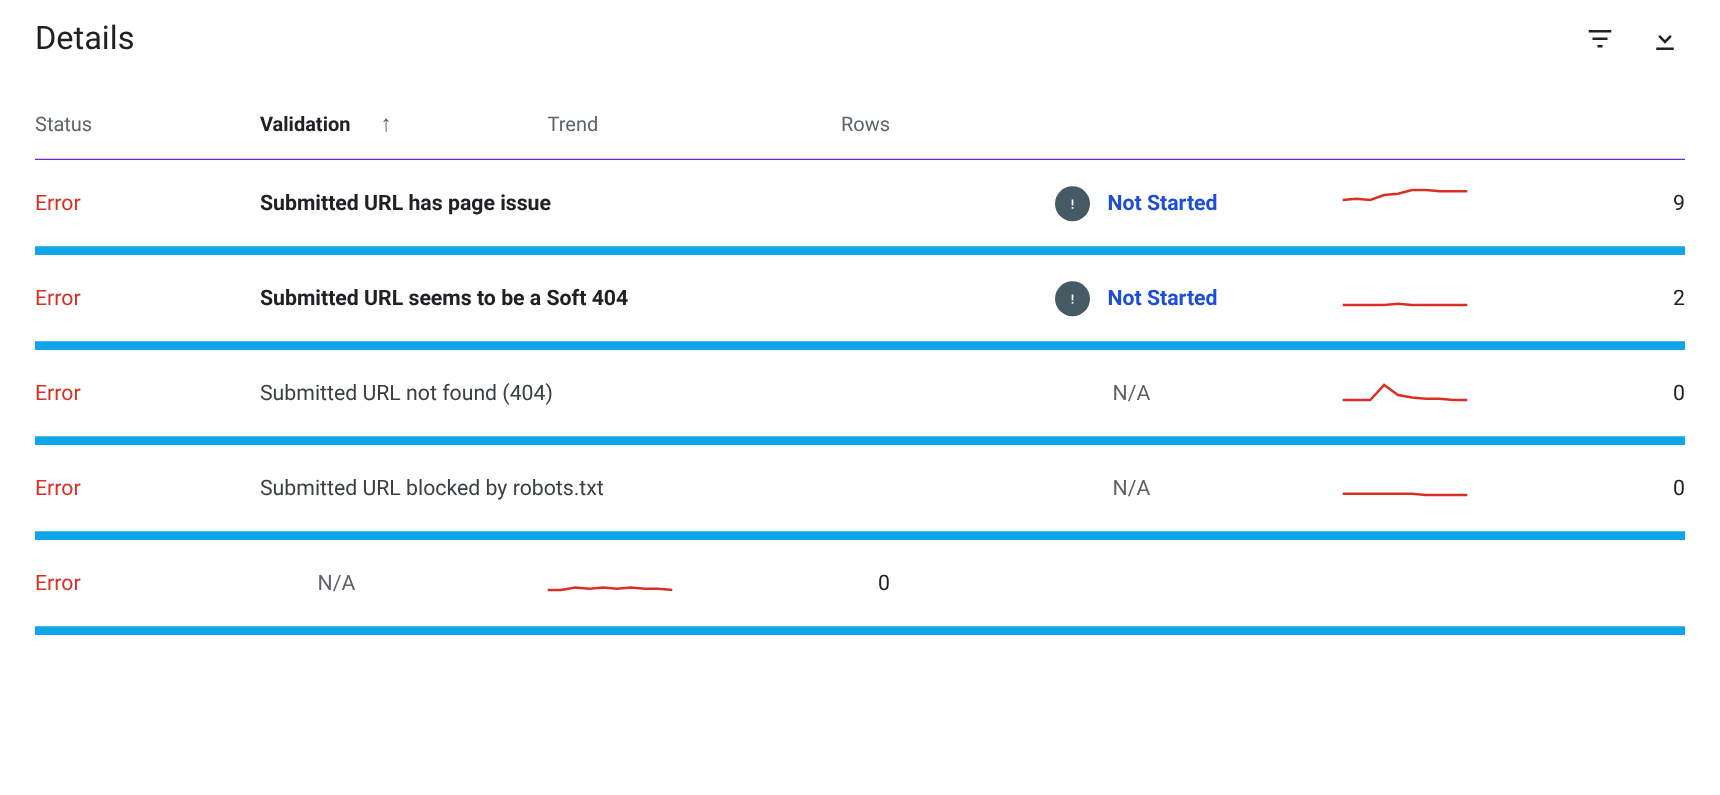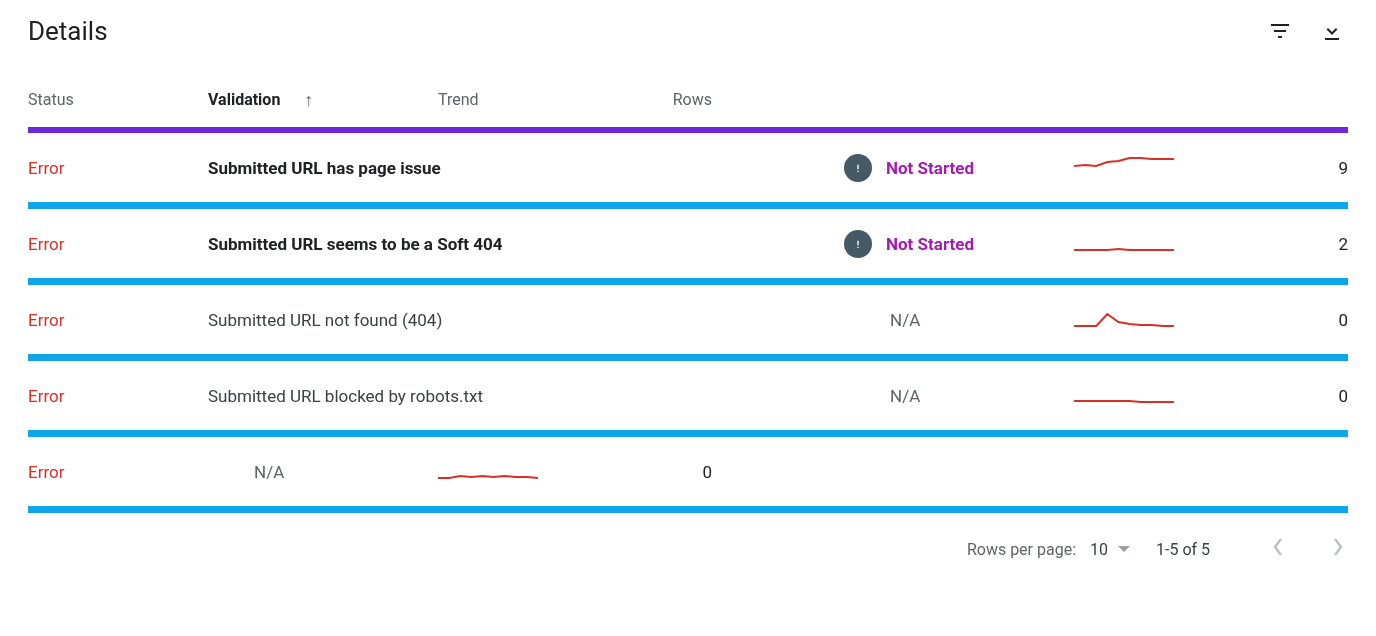--- a/index.html
+++ b/index.html
@@ -47,21 +47,21 @@
       fill: currentColor;
     }
 
     .table {
       width: 100%;
     }
     .thead {
       display: flex;
       align-items: center;
       padding: 24px 0 18px 0;
-      border-bottom: 6px solid #6d28d9;
+      border-bottom: 1px solid #6d28d9;
       color: #5f6368;
       font-size: 16px;
     }
     .col-status { width: 180px; }
     .col-type   { flex: 1; }
     .col-valid  { width: 230px; display:flex; align-items:center; gap:24px;}
     .col-trend  { width: 210px; }
     .col-pages  { width: 64px; text-align: right; }
 
     .sort-active {
@@ -92,21 +92,21 @@
     }
     .type-normal {
       color: #3c4043;
       font-weight: 400;
     }
 
     .valid-cell {
       display: flex;
       align-items: center;
       gap: 14px;
-      color: #a21caf;
+      color: #1d4ed8;
       font-weight: 700;
       text-align: right;
     }
     .valid-na {
       color: #5f6368;
       font-weight: 400;
       padding-left: 46px;
     }
     .valid-badge {
       width: 28px;
@@ -275,35 +275,13 @@
             <span class="valid-na">N/A</span>
           </div>
           <div class="col-trend trend-cell"><svg viewBox="0 0 100 24">
               <polyline points="0.0,20 11.1,20 22.2,18 33.3,19 44.4,18 55.6,19 66.7,18 77.8,19 88.9,19 100.0,20"></polyline>
             </svg></div>
           <div class="col-pages pages-cell">0</div>
         </div>
       </div>
   </div>
 
-  <div class="footer">
-    <div class="rpp">
-      <span>Rows per page:</span>
-      <span class="rpp-value">
-        <span>10</span>
-        <span class="dropdown-tri"></span>
-      </span>
-    </div>
-    <div class="page-count">1-5 of 5</div>
-    <div class="nav-btns">
-      <div class="nav-btn">
-        <svg viewBox="0 0 12 20">
-            <polyline points="9,2 3,10 9,18"></polyline>
-          </svg>
-      </div>
-      <div class="nav-btn">
-        <svg viewBox="0 0 12 20">
-            <polyline points="3,2 9,10 3,18"></polyline>
-          </svg>
-      </div>
-    </div>
-  </div>
 </div>
 
 </body></html>

